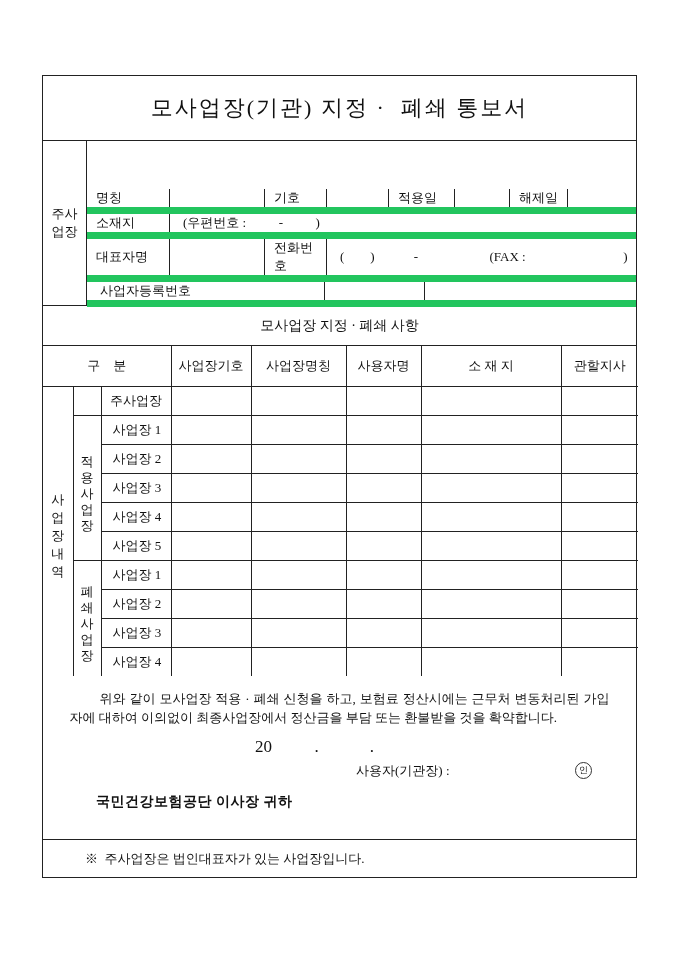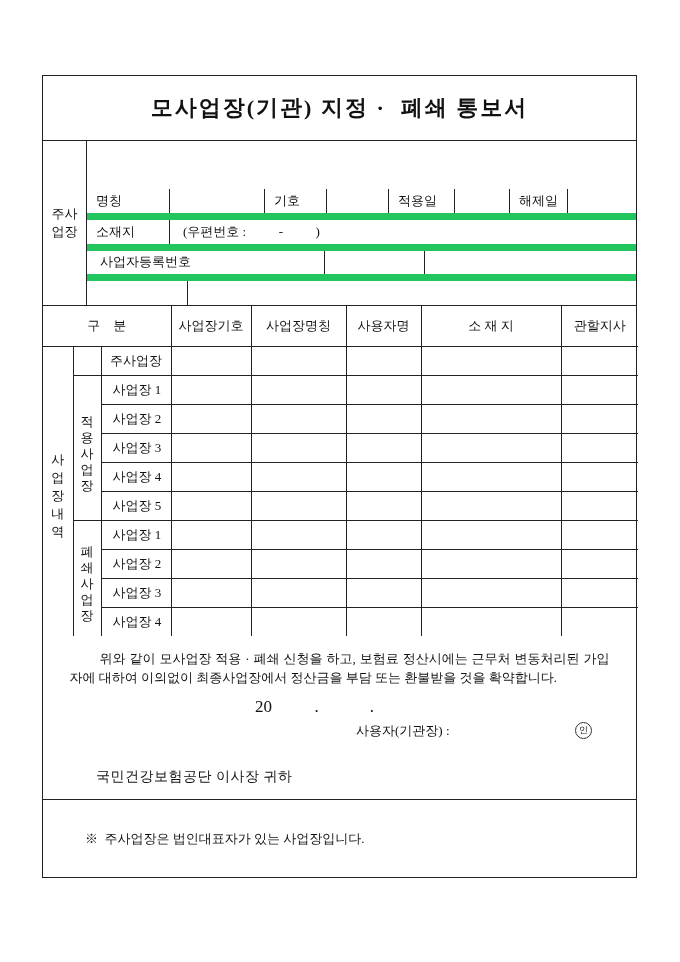--- a/index.html
+++ b/index.html
@@ -10,21 +10,21 @@
     color: #111;
   }
   .sheet { position: relative; width: 680px; height: 962px; background:#fff; }
   .form-box {
     position: absolute; left: 42px; top: 75px; width: 595px; height: 803px;
     border: 1.6px solid #222; display: flex; flex-direction: column;
   }
 
   
   .title-row { height: 65px; border-bottom: 1px solid #222; display:flex; align-items:center; justify-content:center; }
-  .title { font-size: 22px; font-weight: bold; letter-spacing: 2px; white-space: pre; }
+  .title { font-size: 22px; font-weight: normal; letter-spacing: 2px; white-space: pre; }
 
   
   .info-section { display:flex; height: 165px; border-bottom: 1px solid #222; }
   .info-vlabel { width: 46px; border-right: 1px solid #222; display:flex; align-items:center; justify-content:center; font-size: 13px; }
   .info-vlabel span { display:block; width: 30px; word-break: break-all; line-height: 1.35; text-align:center; }
   .info-rows { flex: 1; display:flex; flex-direction: column; }
   .info-row { flex: 1; display: flex; border-top: 7px solid #22c55e; }
   .info-row:first-child { border-top: none; margin-top: 48px; }
   .cell { display:flex; align-items:center; border-left: 1px solid #222; font-size: 13px; overflow:hidden; }
   .info-row .cell:first-child { border-left: none; }
@@ -48,21 +48,21 @@
   td.vcell { text-align: center; vertical-align: middle; }
   .vtext { writing-mode: vertical-lr; text-orientation: upright; display: inline-block; letter-spacing: 5px; line-height: 1; }
   .vtext.tight { letter-spacing: 3px; }
 
   
   .footer-area { height: 163px; padding-top: 14px; }
   .pledge { width: 540px; margin: 0 auto; font-size: 13px; line-height: 1.45; text-align: justify; text-indent: 30px; }
   .date-line { text-align: center; padding-right: 50px; margin-top: 9px; font-size: 17px; white-space: pre; }
   .signer-line { margin-top: 5px; display:flex; align-items:center; justify-content: space-between; padding: 0 44px 0 313px; font-size: 13px; }
   .stamp { width: 17px; height: 17px; border: 1px solid #333; border-radius: 50%; display:inline-flex; align-items:center; justify-content:center; font-size: 9px; line-height:1; }
-  .recipient { margin-top: 28px; padding-left: 53px; font-weight: normal; font-size: 14px; letter-spacing: 0.5px; }
+  .recipient { margin-top: 13px; padding-left: 53px; font-weight: bold; font-size: 14px; letter-spacing: 0.5px; }
 
   
   .note-row { flex: 1; border-top: 1px solid #222; display:flex; align-items:center; padding-left: 42px; font-size: 13px; white-space: pre; }
 </style>
 </head>
 <body>
 
 <div class="sheet">
   <div class="form-box">
 
@@ -95,35 +95,46 @@
           <div class="cell w69"></div>
         </div>
 
         <div class="info-row">
           <div class="cell w82">
               <span class="spread">소재지</span>
             </div>
           <div class="cell w467 lefttext pre">(우편번호 :          -          )</div>
         </div>
 
+        <div class="info-row">
+          <div class="cell w82">
+              <span class="spread">대표자명</span>
+            </div>
+          <div class="cell w95"></div>
+          <div class="cell w62">
+              <span class="spread">전화번호</span>
+            </div>
+          <div class="cell w310 lefttext pre">(        )            -                      (FAX :                              )</div>
+        </div>
 
         <div class="info-row">
           <div class="cell w237 lefttext">사업자등록번호</div>
           <div class="cell w100"></div>
           <div class="cell w212"></div>
         </div>
 
         <div class="info-row">
           <div class="cell w100"></div>
           <div class="cell w212"></div>
         </div>
 
       </div>
     </div>
 
+    <div class="section-header-row">모사업장 지정 · 폐쇄 사항</div>
 
     <table class="main">
       <colgroup>
         <col style="width:30px">
           <col style="width:28px">
           <col style="width:70px">
         <col style="width:80px">
           <col style="width:95px">
           <col style="width:75px">
         <col style="width:140px">

